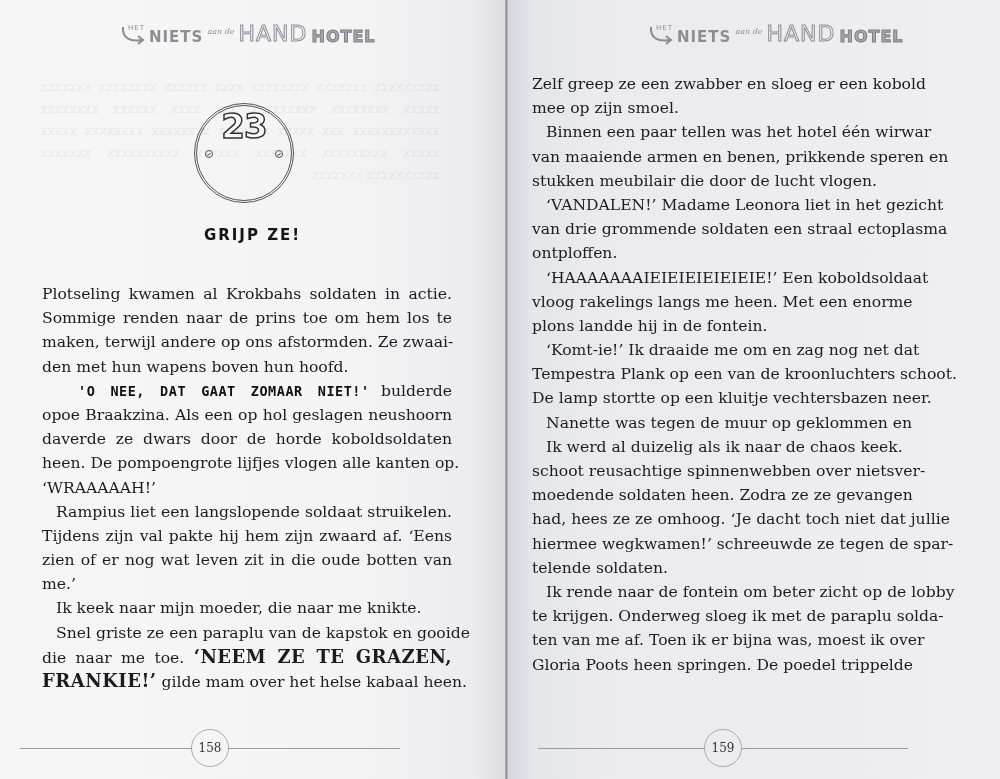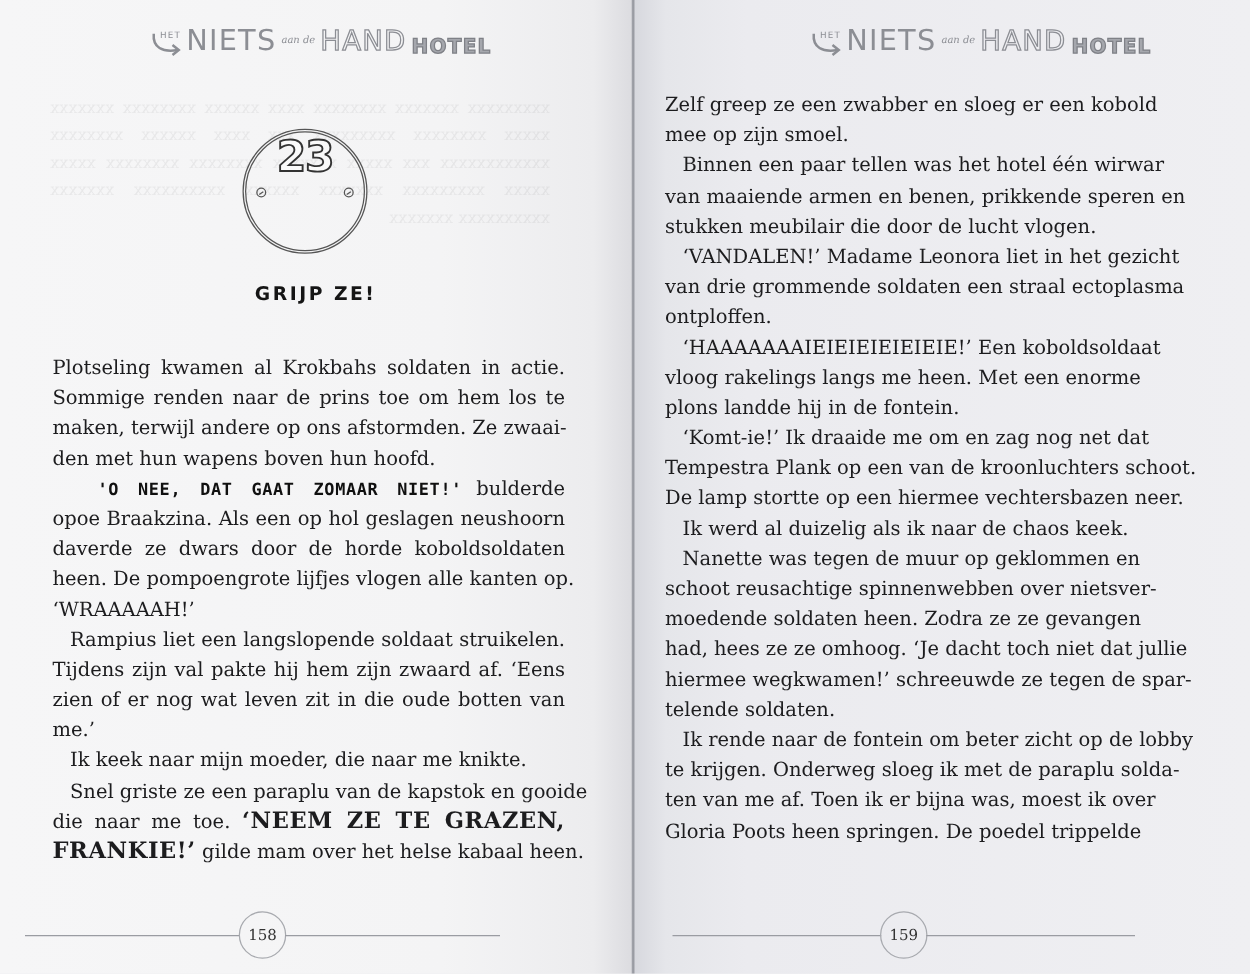--- a/index.html
+++ b/index.html
@@ -27,21 +27,21 @@
     
     .running-header {
       position:absolute; top:18px; height:28px;
       display:flex; align-items:flex-end; gap:4px;
       color:#8c8e94;
     }
     .page-left .running-header { left:120px; }
     .page-right .running-header { left:140px; }
     .rh-arrow { width:26px; height:22px; }
     .rh-het { font-family:"DejaVu Sans", sans-serif; font-size:7px; letter-spacing:1px; position:relative; top:-14px; left:-22px; margin-right:-22px; }
-    .rh-niets { font-family:"DejaVu Sans", sans-serif; font-size:23px; letter-spacing:1px; font-weight:normal; }
+    .rh-niets { font-family:"DejaVu Sans", sans-serif; font-size:15px; letter-spacing:1px; font-weight:bold; }
     .rh-aan { font-family:"DejaVu Serif", serif; font-style:italic; font-size:8px; position:relative; top:-10px; }
     .rh-hand {
       font-family:"DejaVu Sans", sans-serif; font-size:22px; letter-spacing:1px;
       color:transparent; -webkit-text-stroke:1px #8c8e94;
     }
     .rh-hotel {
       font-family:"DejaVu Sans", sans-serif; font-weight:bold; font-size:16px; letter-spacing:1px;
       color:#a5a7ad; -webkit-text-stroke:1px #7f8187;
       text-shadow: 0 0 0 #a5a7ad;
     }
@@ -177,23 +177,23 @@
         <span class="line"><span>van maaiende armen en benen, prikkende speren en</span></span>
         <span class="line last"><span>stukken meubilair die door de lucht vlogen.</span></span>
         <span class="line indent"><span>‘VANDALEN!’ Madame Leonora liet in het gezicht</span></span>
         <span class="line"><span>van drie grommende soldaten een straal ectoplasma</span></span>
         <span class="line last"><span>ontploffen.</span></span>
         <span class="line indent"><span>‘HAAAAAAAIEIEIEIEIEIEIE!’ Een koboldsoldaat</span></span>
         <span class="line"><span>vloog rakelings langs me heen. Met een enorme</span></span>
         <span class="line last"><span>plons landde hij in de fontein.</span></span>
         <span class="line indent"><span>‘Komt-ie!’ Ik draaide me om en zag nog net dat</span></span>
         <span class="line"><span>Tempestra Plank op een van de kroonluchters schoot.</span></span>
-        <span class="line last"><span>De lamp stortte op een hiermee vechtersbazen neer.</span></span>
+        <span class="line last"><span>De lamp stortte op een kluitje vechtersbazen neer.</span></span>
+        <span class="line indent"><span>Nanette was tegen de muur op geklommen en</span></span>
         <span class="line indent last"><span>Ik werd al duizelig als ik naar de chaos keek.</span></span>
-        <span class="line indent"><span>Nanette was tegen de muur op geklommen en</span></span>
         <span class="line"><span>schoot reusachtige spinnenwebben over nietsver-</span></span>
         <span class="line"><span>moedende soldaten heen. Zodra ze ze gevangen</span></span>
         <span class="line"><span>had, hees ze ze omhoog. ‘Je dacht toch niet dat jullie</span></span>
         <span class="line"><span>hiermee wegkwamen!’ schreeuwde ze tegen de spar-</span></span>
         <span class="line last"><span>telende soldaten.</span></span>
         <span class="line indent"><span>Ik rende naar de fontein om beter zicht op de lobby</span></span>
         <span class="line"><span>te krijgen. Onderweg sloeg ik met de paraplu solda-</span></span>
         <span class="line"><span>ten van me af. Toen ik er bijna was, moest ik over</span></span>
         <span class="line"><span>Gloria Poots heen springen. De poedel trippelde</span></span>
       </div>

